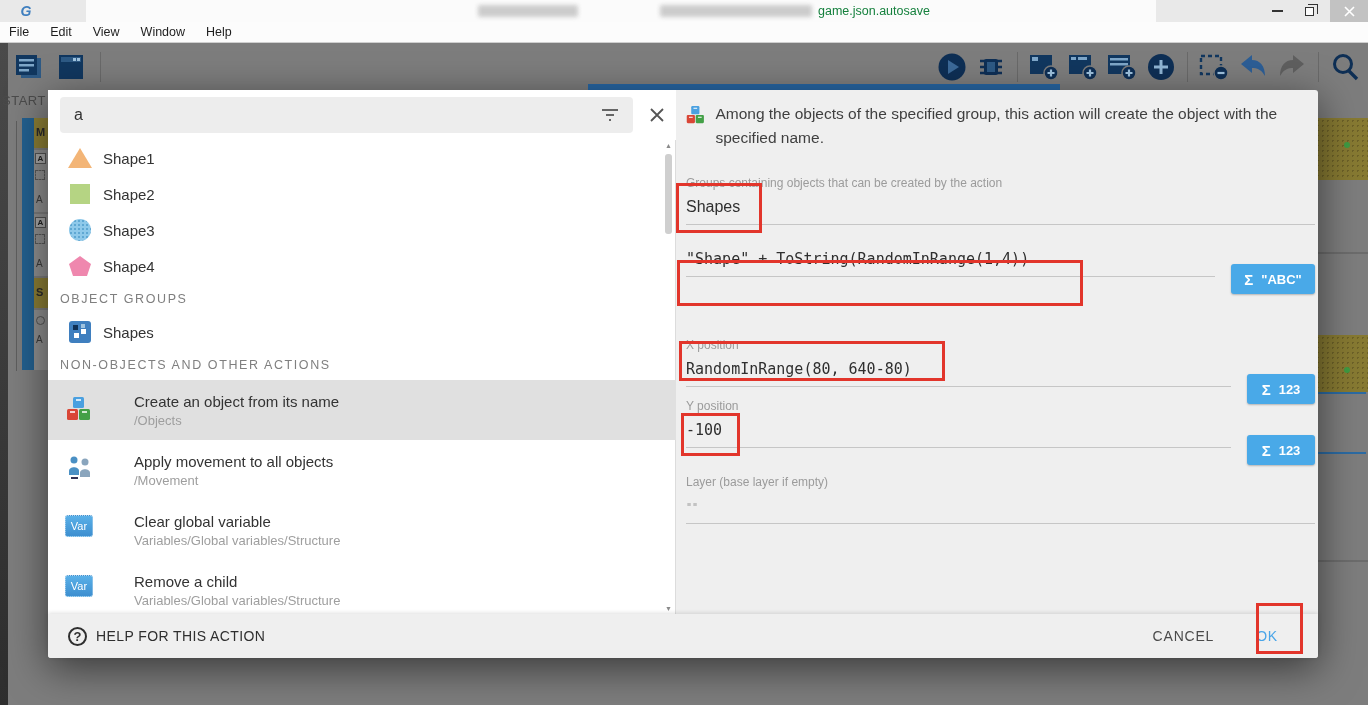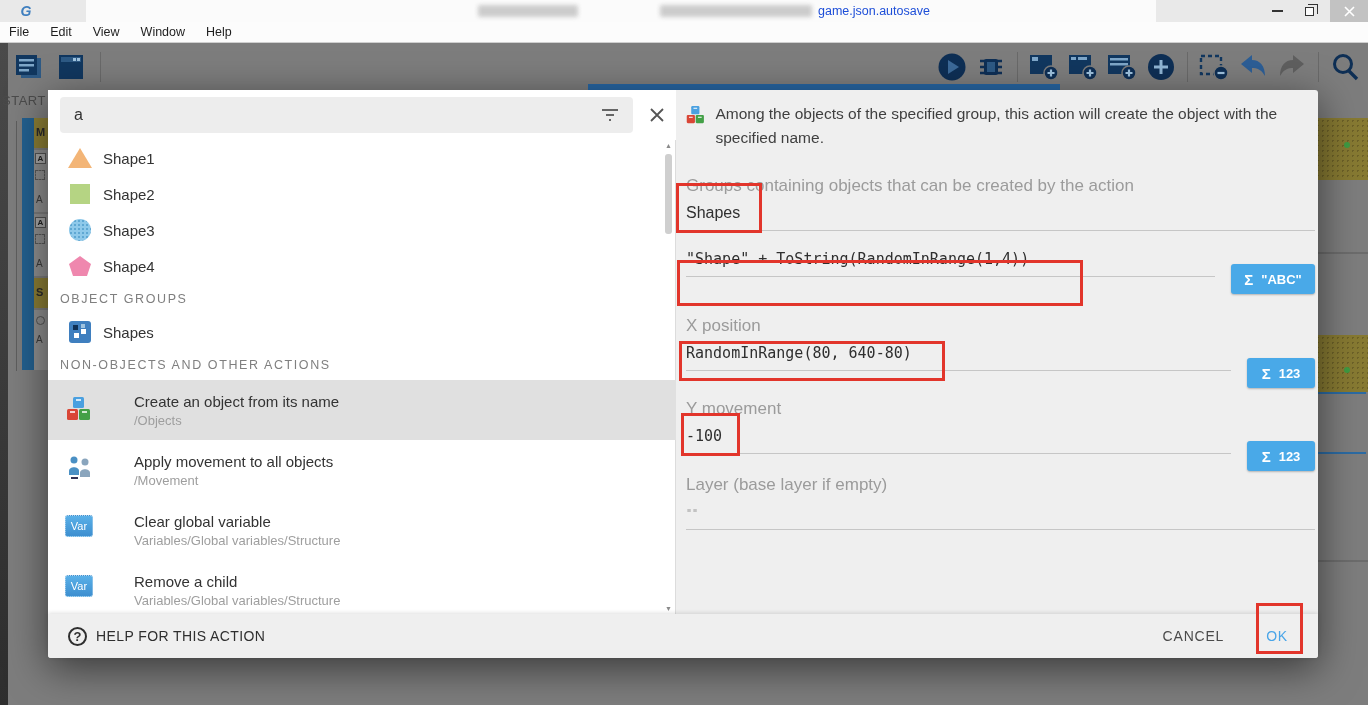--- a/index.html
+++ b/index.html
@@ -8,21 +8,21 @@
 
   
   .titlebar { position:absolute; left:0; top:0; width:1368px; height:22px; background:#e9e9e9; z-index:5; }
   .titlebar .tab { position:absolute; left:86px; top:0; width:1070px; height:22px; background:#fbfbfb; }
   .gd-logo { position:absolute; left:18px; top:3px; width:16px; height:16px; color:#3f7fbf;
     font-weight:bold; font-size:14px; line-height:16px; text-align:center; font-style:italic; }
   .gd-logo::before { content:"G"; }
   .redact { position:absolute; top:5px; height:12px; background:#cccccc; filter:blur(2px); border-radius:2px; }
   .redact1 { left:478px; width:100px; }
   .redact2 { left:660px; width:152px; }
-  .title-text { position:absolute; left:818px; top:4px; font-size:12.5px; color:#1d4ed8; }
+  .title-text { position:absolute; left:818px; top:4px; font-size:12.5px; color:#15803d; }
   .win-btn { position:absolute; top:0; height:22px; display:flex; align-items:center; justify-content:center; }
   .btn-min { left:1262px; width:30px; }
   .btn-min i { display:block; width:11px; height:2px; background:#333; }
   .btn-restore { left:1294px; width:30px; }
   .btn-restore i { display:block; width:9px; height:9px; border:1.5px solid #333; position:relative; background:#fbfbfb; }
   .btn-restore i::before { content:""; position:absolute; left:2px; top:-4px; width:9px; height:9px; border:1.5px solid #333; border-bottom:none; border-left:none; }
   .btn-close { left:1330px; width:38px; background:#c2c2c2; }
 
   
   .menubar { position:absolute; left:0; top:22px; width:1368px; height:21px; background:#fcfcfc;
@@ -98,22 +98,22 @@
   .shape-circle { width:22px; height:22px; border-radius:50%; background:#8ec9ea;
     background-image:radial-gradient(#5fa8d3 1px, transparent 1px); background-size:4px 4px; }
   .var-badge { width:28px; height:22px; border-radius:3px; background:linear-gradient(#5ab0e8,#3d8fd0);
     color:#fff; font-size:11px; display:flex; align-items:center; justify-content:center; border:1px dotted #bcd9ef; }
 
   
   .right-pane { position:absolute; left:629px; top:0; width:641px; height:456px;text-decoration:underline; }
   .desc { position:absolute; left:9px; top:12px; width:624px; display:flex; gap:10px; }
   .desc-text { font-size:15.5px; color:#3f3f3f; line-height:1.55; }
   .field { position:absolute; left:9px; width:629px; }
-  .f1 { top:86px; } .f2 { top:160px; } .f3 { top:226px; } .f4 { top:309px; } .f5 { top:385px; }
-  .field-label { font-size:17px; color:#9b9b9b; margin-bottom:8px; }
+  .f1 { top:86px; } .f2 { top:160px; } .f3 { top:248px; } .f4 { top:309px; } .f5 { top:385px; }
+  .field-label { font-size:12px; color:#9b9b9b; margin-bottom:8px; }
   .value-row { display:flex; align-items:flex-start; }
   .value-area { flex:1; border-bottom:1px solid #c6c6c6; padding-bottom:8px; }
   .field-value { font-size:16px; color:#2f2f2f; }
   .mono { font-family:"DejaVu Sans Mono", monospace; font-size:15px; }
   .tiny-val { font-size:10px; color:#9a9a9a; padding-bottom:14px; }
   .sigma-btn { margin-left:16px; height:30px; border-radius:3px; background:#49a9e8; color:#fff;
     display:flex; align-items:center; justify-content:center; gap:8px; font-size:13px; font-weight:bold;
     box-shadow:0 1px 2px rgba(0,0,0,.25); cursor:pointer; }
   .btn-abc { width:84px; margin-top:14px; }
   .btn-123 { width:68px; margin-top:14px; }
@@ -121,21 +121,21 @@
 
   
   .footer { position:absolute; left:0; bottom:0; width:1270px; height:44px; background:#efefef;
     border-radius:0 0 3px 3px; box-shadow:0 -1px 4px rgba(0,0,0,.13); display:flex; align-items:center;
     padding:0 18px 0 20px; z-index:3; }
   .help-btn { display:flex; align-items:center; gap:9px; cursor:pointer; }
   .help-icon { width:19px; height:19px; border:2px solid #2f2f2f; border-radius:50%; color:#2f2f2f;
     font-size:13px; font-weight:bold; display:flex; align-items:center; justify-content:center; }
   .help-icon::before { content:"?"; }
   .help-label { font-size:14px; color:#2f2f2f; letter-spacing:.4px; }
-  .footer-right { margin-left:auto; display:flex; align-items:flex-end; gap:42px; padding-right:12px; }
+  .footer-right { margin-left:auto; display:flex; align-items:flex-end; gap:42px; padding-right:22px; }
   .cancel-btn { font-size:14px; color:#4a4a4a; letter-spacing:.8px; cursor:pointer; }
   .ok-btn { font-size:14px; color:#4aa5e8; letter-spacing:.8px; cursor:pointer; }
 
   
   .anno { position:absolute; border:3px solid #e2352b; z-index:20; }
   .anno1 { left:676px; top:183px; width:86px; height:50px; }
   .anno2 { left:677px; top:260px; width:406px; height:46px; }
   .anno3 { left:679px; top:341px; width:266px; height:40px; }
   .anno4 { left:681px; top:413px; width:59px; height:43px; }
   .anno5 { left:1256px; top:603px; width:47px; height:51px; }
@@ -466,21 +466,21 @@
           <span class="field-value mono">RandomInRange(80, 640-80)</span>
         </div>
         <div class="sigma-btn btn-123">
           <span class="sigma">Σ</span>
           <span>123</span>
         </div>
       </div>
     </div>
 
     <div class="field f4">
-      <div class="field-label">Y movement</div>
+      <div class="field-label">Y position</div>
       <div class="value-row">
         <div class="value-area">
           <span class="field-value mono">-100</span>
         </div>
         <div class="sigma-btn btn-123">
           <span class="sigma">Σ</span>
           <span>123</span>
         </div>
       </div>
     </div>

